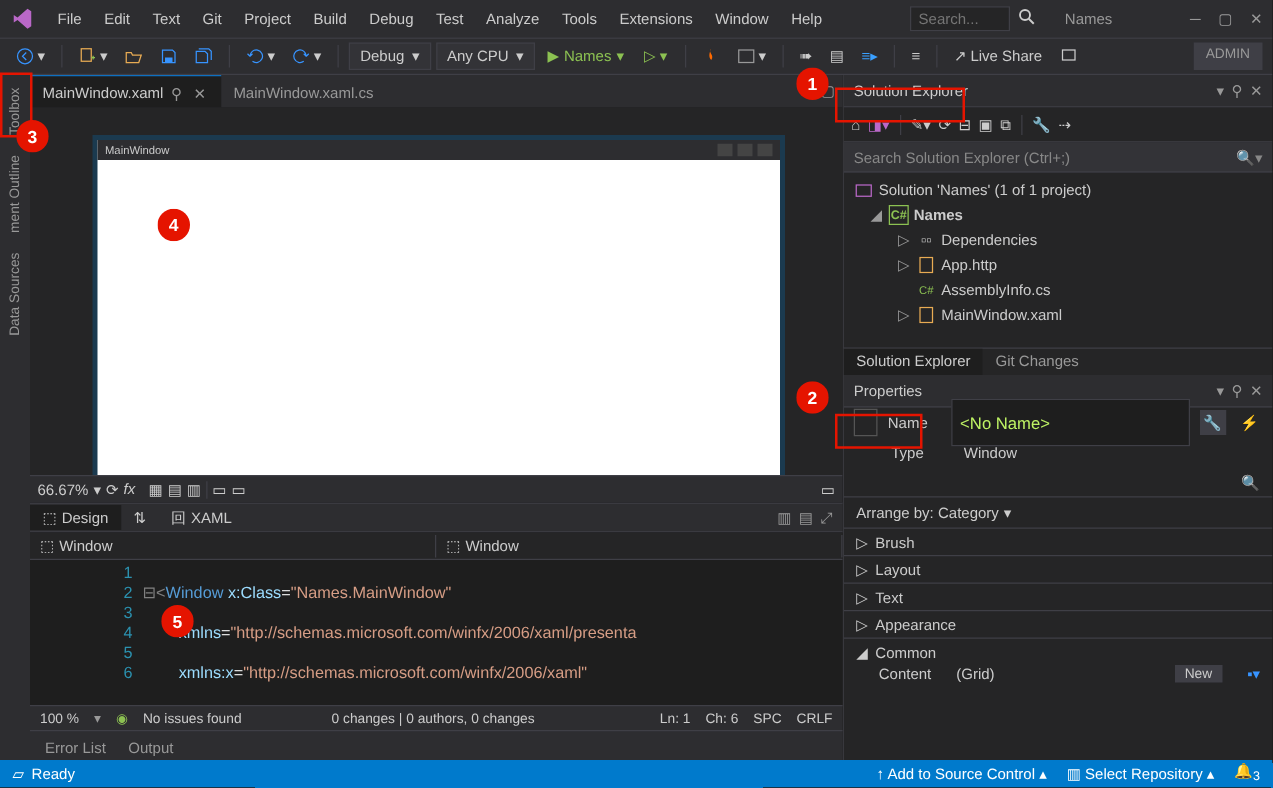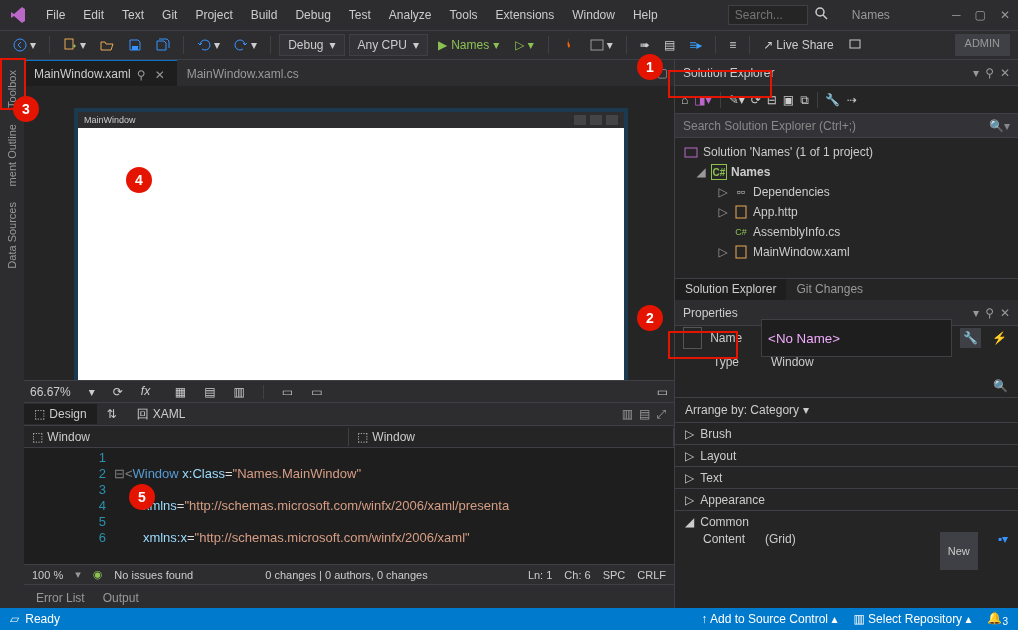--- a/index.html
+++ b/index.html
@@ -26,21 +26,21 @@
 .doc-tab { padding: 0 10px; display: flex; align-items: center; gap: 6px; color: #ccc; background: #1e1e1e; border-top: 1px solid #0e70c0; position: relative; }
 .doc-tab.inactive { background: transparent; border-top: 1px solid transparent; color: #999; }
 .pin-icn, .close-icn { width: 12px; height: 12px; color: #999; }
 .doc-tabs-right { margin-left: auto; display: flex; align-items: center; gap: 4px; padding-right: 6px; color: #999; }
 .designer-pane { flex: 1; background: #252526; position: relative; overflow: hidden; }
 .designer-canvas { position: absolute; left: 54px; top: 26px; width: 546px; height: 282px; background: #fff; box-shadow: 0 0 0 4px #007acc40; }
 .designer-titlebar { height: 16px; background: #2d2d30; display: flex; align-items: center; padding: 0 6px; }
 .designer-title { font-size: 9px; color: #ccc; }
 .designer-titlebar .winbtns { margin-left: auto; display: flex; gap: 4px; }
 .winbtn { width: 12px; height: 10px; background: #444; }
-.zoom-bar { position: absolute; bottom: 0; left: 0; right: 0; height: 22px; background: #2d2d30; display: flex; align-items: center; padding: 0 6px; gap: 18px; color: #ccc; border-top: 1px solid #3f3f46; }
+.zoom-bar { position: absolute; bottom: 0; left: 0; right: 0; height: 22px; background: #2d2d30; display: flex; align-items: center; padding: 0 6px; gap: 4px; color: #ccc; border-top: 1px solid #3f3f46; }
 .zoom-bar .tool-icn { width: 16px; height: 16px; }
 .split-bar { height: 24px; background: #2d2d30; display: flex; align-items: center; border-top: 1px solid #3f3f46; border-bottom: 1px solid #3f3f46; }
 .split-tab { padding: 3px 10px; display: flex; align-items: center; gap: 4px; color: #ccc; }
 .split-tab.active { background: #1e1e1e; }
 .code-pane { background: #1e1e1e; display: flex; flex-direction: column; height: 158px; }
 .code-drops { height: 22px; background: #252526; display: flex; align-items: center; border-bottom: 1px solid #3f3f46; }
 .code-drop { flex: 1; padding: 2px 8px; color: #ccc; display: flex; align-items: center; gap: 4px; border-right: 1px solid #3f3f46; }
 .code-body { flex: 1; display: flex; font-family: Consolas, monospace; font-size: 13px; line-height: 16px; overflow: hidden; }
 .gutter { width: 90px; text-align: right; color: #2b91af; padding: 2px 8px 2px 0; background: #1e1e1e; }
 .gutter div { height: 16px; }
@@ -66,26 +66,26 @@
 .tree-node.depth1 { padding-left: 20px; }
 .tree-node.depth2 { padding-left: 42px; }
 .tree-node .exp { width: 12px; color: #999; text-align: center; }
 .tree-node .ticon { width: 16px; height: 16px; display: inline-flex; align-items: center; justify-content: center; }
 .sln-bottom-tabs { height: 22px; display: flex; align-items: stretch; border-top: 1px solid #3f3f46; }
 .sln-btm-tab { padding: 3px 10px; color: #999; }
 .sln-btm-tab.active { background: #1e1e1e; color: #ccc; }
 .prop-panel { display: flex; flex-direction: column; }
 .prop-row { display: flex; align-items: center; height: 24px; padding: 0 8px; gap: 8px; }
 .prop-lbl { width: 50px; color: #ccc; }
-.prop-val { flex: 1; background: #1e1e1e; border: 1px solid #3f3f46; color: #f0abfc; padding: 18px 6px; height: 38px; }
+.prop-val { flex: 1; background: #1e1e1e; border: 1px solid #3f3f46; color: #bef264; padding: 18px 6px; height: 38px; }
 .prop-search-row { height: 24px; display: flex; align-items: center; justify-content: flex-end; padding: 0 10px; color: #999; border-bottom: 1px solid #3f3f46; }
 .prop-arrange { height: 24px; display: flex; align-items: center; padding: 0 10px; color: #ccc; gap: 4px; }
 .prop-cat { height: 22px; display: flex; align-items: center; padding: 0 10px; gap: 6px; color: #ccc; border-top: 1px solid #3f3f46; }
 .prop-content-row { display: flex; align-items: flex-start; height: 24px; padding: 0 10px 0 28px; gap: 20px; color: #ccc; }
-.new-btn { background: #3f3f46; color: #ccc; padding: 13px 8px; margin-left: auto; font-size: 11px; }
+.new-btn { background: #3f3f46; color: #ccc; padding: 1px 8px; margin-left: auto; font-size: 11px; }
 .statusbar { position: absolute; bottom: 0; left: 0; right: 0; height: 22px; background: #007acc; display: flex; align-items: center; padding: 0 10px; color: #fff; font-size: 12px; }
 .statusbar .sbr { margin-left: auto; display: flex; gap: 16px; align-items: center; }
 .callout { position: absolute; width: 26px; height: 26px; border-radius: 50%; background: #e51400; color: #fff; font-weight: bold; font-size: 14px; display: flex; align-items: center; justify-content: center; z-index: 100; border: 1px solid #fff0; }
 .callout-box { position: absolute; border: 2px solid #e51400; z-index: 99; }
 svg { display: block; }
 </style>
 </head>
 <body>
 
 <div class="menubar">

